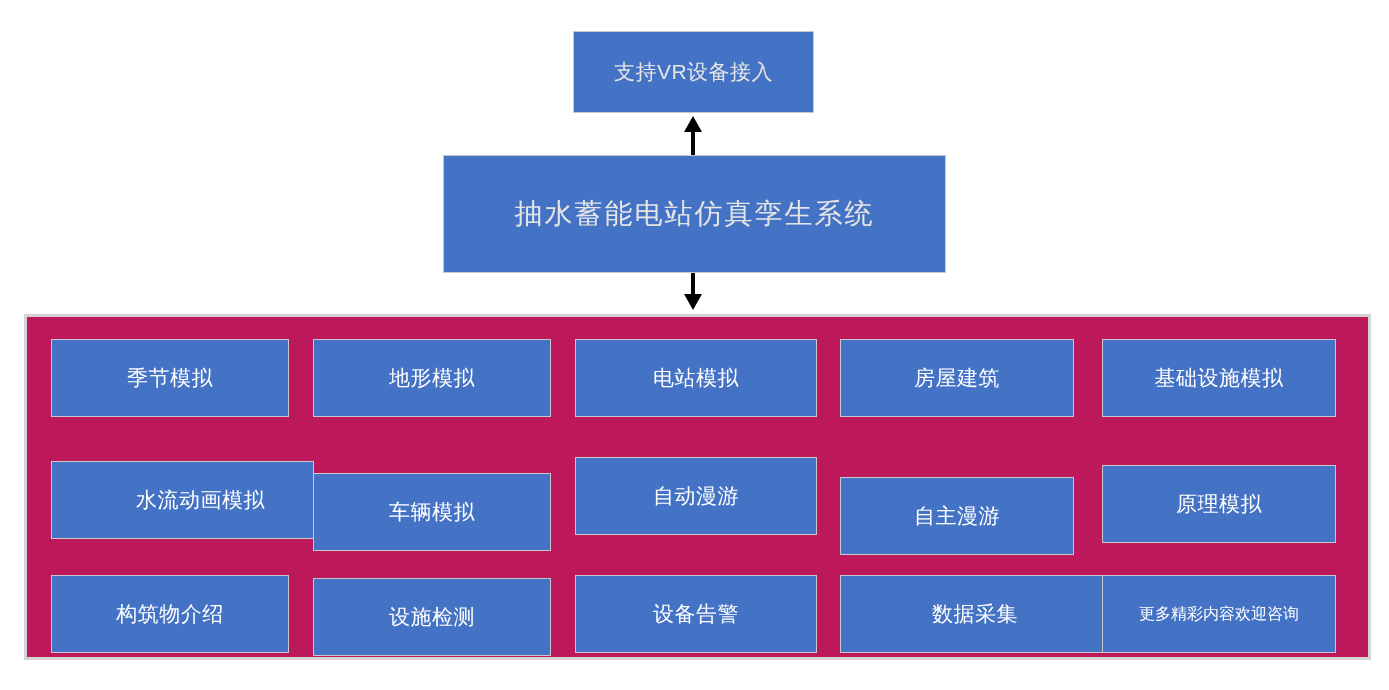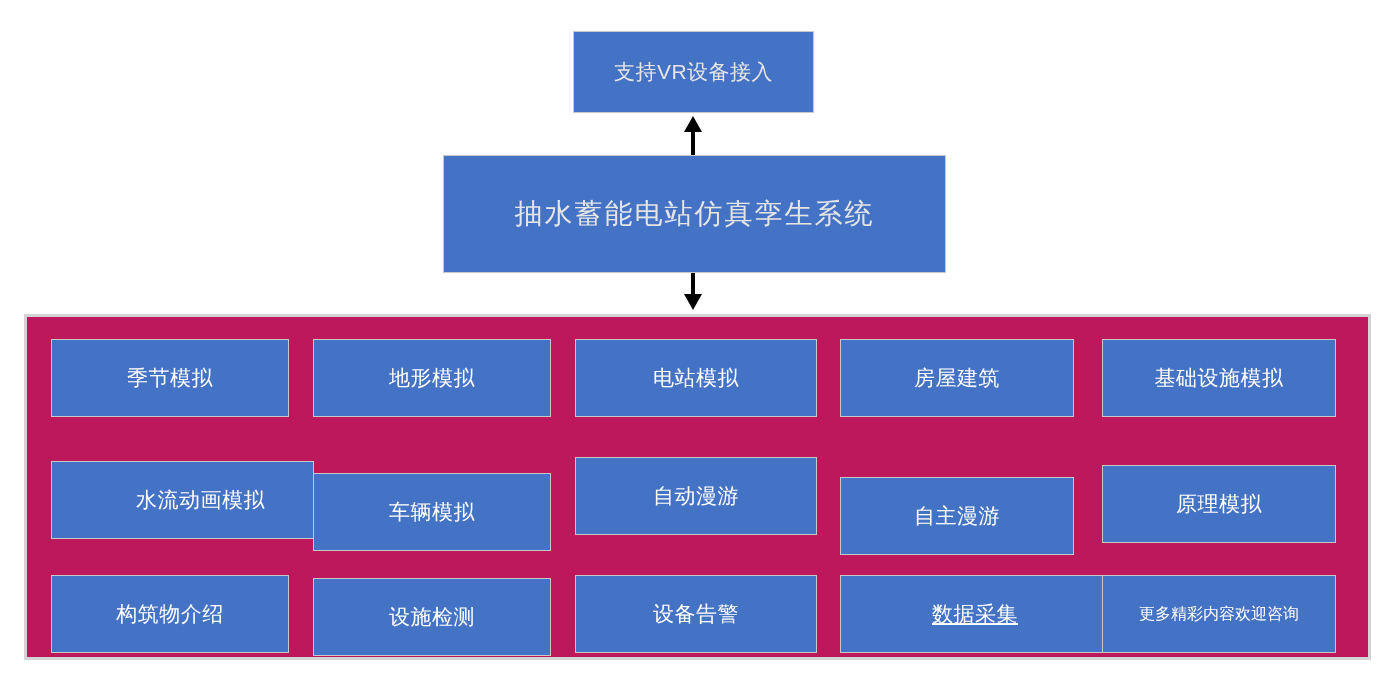--- a/index.html
+++ b/index.html
@@ -179,21 +179,21 @@
       </div>
       <div class="feature-box" style="left: 24px; top: 258px; width: 238px; height: 78px;">
         <span>构筑物介绍</span>
       </div>
       <div class="feature-box" style="left: 286px; top: 261px; width: 238px; height: 78px;">
         <span>设施检测</span>
       </div>
       <div class="feature-box" style="left: 548px; top: 258px; width: 242px; height: 78px;">
         <span>设备告警</span>
       </div>
-      <div class="feature-box" style="left: 813px; top: 258px; width: 270px; height: 78px; text-decoration: underline;">
+      <div class="feature-box" style="left: 813px; top: 258px; width: 270px; height: 78px;">
         <span>数据采集</span>
       </div>
       <div class="feature-box small-text" style="left: 1075px; top: 258px; width: 234px; height: 78px;">
         <span>更多精彩内容欢迎咨询</span>
       </div>
     </div>
 
 </div>
 
 </body></html>

